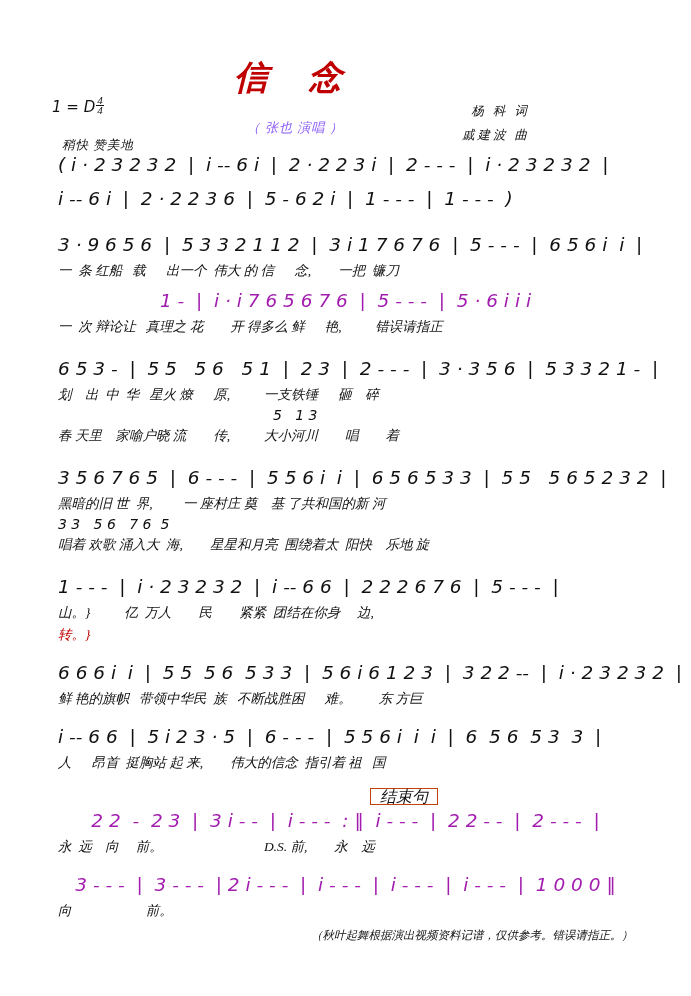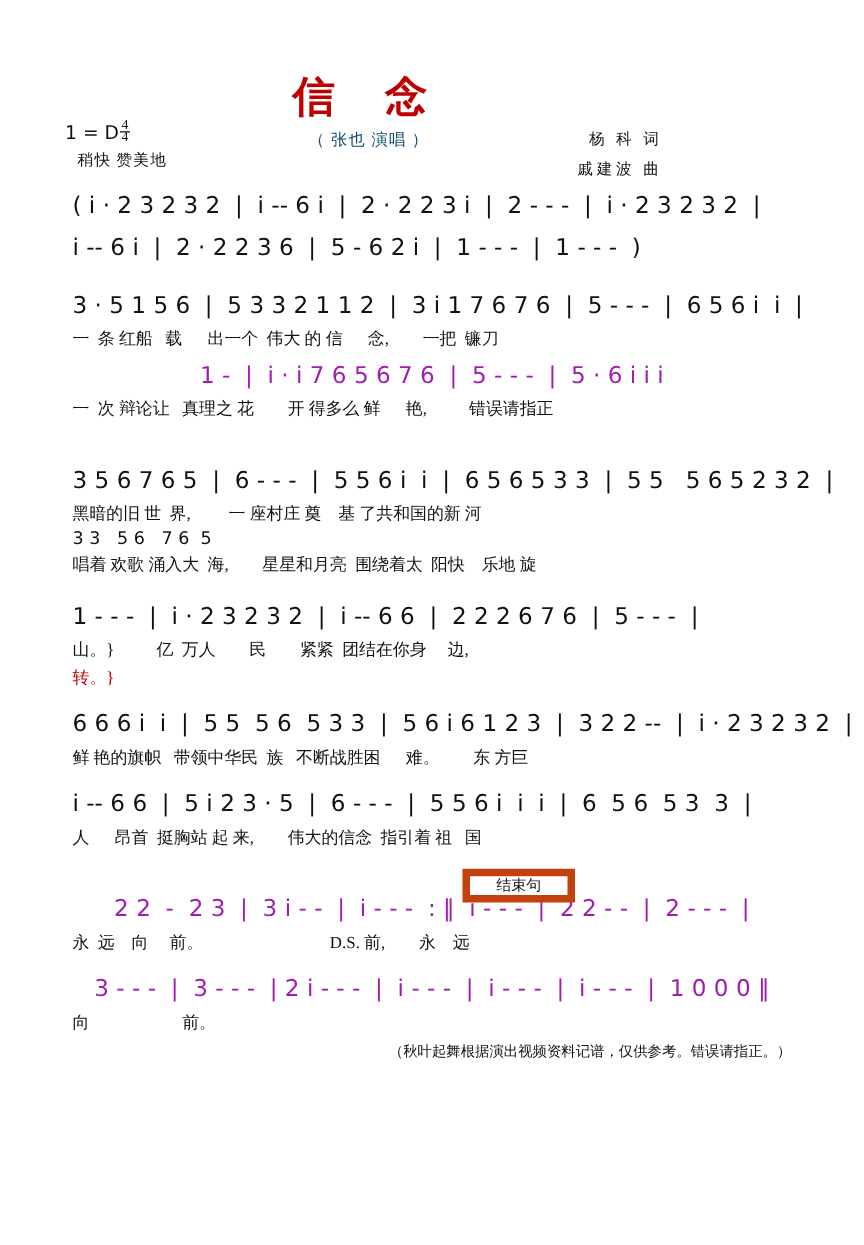--- a/index.html
+++ b/index.html
@@ -4,60 +4,60 @@
 <style>
   html,body{margin:0;padding:0;}
   body{
     width:691px;height:996px;
     background:#ffffff;
     font-family:"Liberation Serif", serif;
     color:#111;
     position:relative;
     overflow:hidden;
   }
-  .sheet{position:relative;width:590px;height:996px;}
+  .sheet{position:relative;width:590px;height:996px;font-style:italic;}
 
   
   .title{
     text-align:center;
     font-family:"DejaVu Sans", sans-serif;
     font-weight:bold;
     font-size:34px;
     letter-spacing:14px;
     color:#c00000;
     margin:0;
     padding-top:55px;
   }
   .subtitle{
     text-align:center;
     font-size:13px;
-    margin-top:2px;
+    margin-top:18px;
     letter-spacing:1px;
-    color:#0c4a6e;
+    color:#8b5cf6;
   }
   .key-block{
     position:absolute;
     left:52px; top:96px;
     font-size:15px;
     line-height:1.25;
   }
   .key-block .keyline{ font-family:"DejaVu Sans", sans-serif; }
   .key-block .meter{
     display:inline-block;
     vertical-align:-2px;
     font-size:11px;
     line-height:9px;
     text-align:center;
     margin-left:1px;
   }
   .key-block .meter span{display:block;}
   .key-block .meter .num{border-bottom:1px solid #111;padding:0 1px;}
   .tempo{
     position:absolute;
-    left:62px; top:120px;
+    left:62px; top:137px;
     font-size:12.5px;
     letter-spacing:1px;
   }
   .credits{
     position:absolute;
     right:60px; top:100px;
     font-size:12.5px;
     line-height:1.9;
     text-align:right;
     letter-spacing:3px;
@@ -101,23 +101,23 @@
   .gap16{height:16px;}
 
   .footnote{
     font-size:11.5px;
     padding:0 58px;
     line-height:18px;
     white-space:pre;
   }
   .box{
     display:inline-block;
-    border:6px solid #c2410c;
-    padding:0 21px;
-    font-size:12px;
+    border:1px solid #c2410c;
+    padding:0 9px;
+    font-size:16px;
     line-height:15px;
     vertical-align:2px;
   }
 </style>
 </head>
 <body>
 
 <div class="sheet">
 
   <h1 class="title">信 念</h1>
@@ -139,31 +139,37 @@
       <div class="notes">( i · 2 3 2 3 2  |  i -- 6 i  |  2 · 2 2 3 i  |  2 - - -  |  i · 2 3 2 3 2  |</div>
     </div>
     <div class="gap4"></div>
 
     <div class="line">
       <div class="notes">i -- 6 i  |  2 · 2 2 3 6  |  5 - 6 2 i  |  1 - - -  |  1 - - -  )</div>
     </div>
     <div class="gap16"></div>
 
     <div class="line">
-      <div class="notes">3 · 5 1 5 6  |  5 3 3 2 1 1 2  |  3 i 1 7 6 7 6  |  5 - - -  |  6 5 6 i  i  |</div>
+      <div class="notes">3 · 9 6 5 6  |  5 3 3 2 1 1 2  |  3 i 1 7 6 7 6  |  5 - - -  |  6 5 6 i  i  |</div>
       <div class="lyr">一  条 红船   载      出一个  伟大 的 信      念,        一把  镰刀</div>
     </div>
     <div class="gap4"></div>
 
     <div class="line">
       <div class="notes red">1 -  |  i · i 7 6 5 6 7 6  |  5 - - -  |  5 · 6 i i i</div>
       <div class="lyr">一  次 辩论让   真理之 花        开 得多么 鲜      艳,          错误请指正</div>
     </div>
     <div class="gap16"></div>
 
+    <div class="line">
+      <div class="notes">6 5 3 -  |  5 5   5 6   5 1  |  2 3  |  2 - - -  |  3 · 3 5 6  |  5 3 3 2 1 -  |</div>
+      <div class="lyr">划    出  中  华   星火 燎      原,          一支铁锤      砸    碎</div>
+      <div class="sm red" style="padding-left:215px;">5   1 3</div>
+      <div class="lyr">春 天里    家喻户晓 流        传,          大小河川        唱        着</div>
+    </div>
     <div class="gap16"></div>
 
     <div class="line">
       <div class="notes">3 5 6 7 6 5  |  6 - - -  |  5 5 6 i  i  |  6 5 6 5 3 3  |  5 5   5 6 5 2 3 2  |</div>
       <div class="lyr">黑暗的旧 世  界,         一 座村庄 奠    基 了共和国的新 河</div>
       <div class="sm red" style="padding-left:0px;">3 3   5 6   7 6  5</div>
       <div class="lyr">唱着 欢歌 涌入大  海,        星星和月亮  围绕着太  阳快    乐地 旋</div>
     </div>
     <div class="gap16"></div>
 

